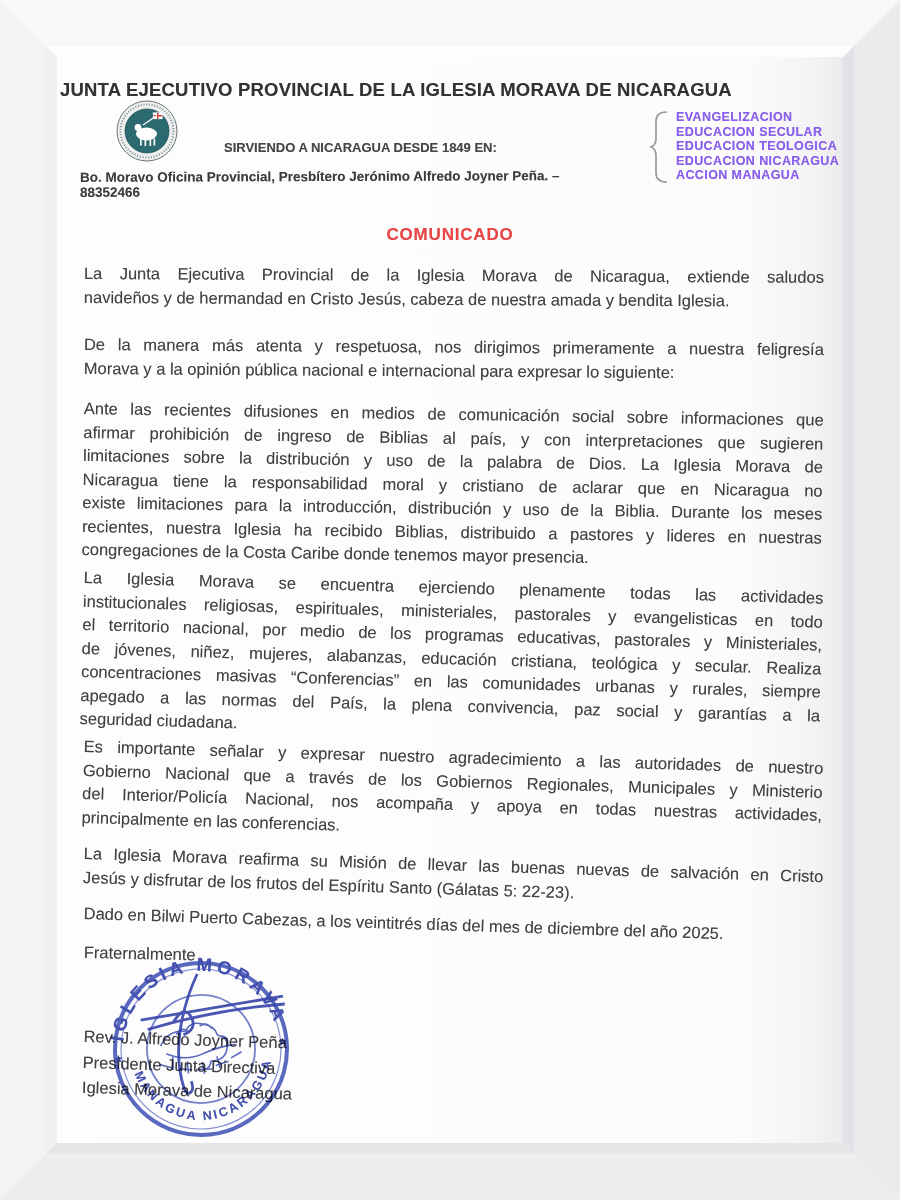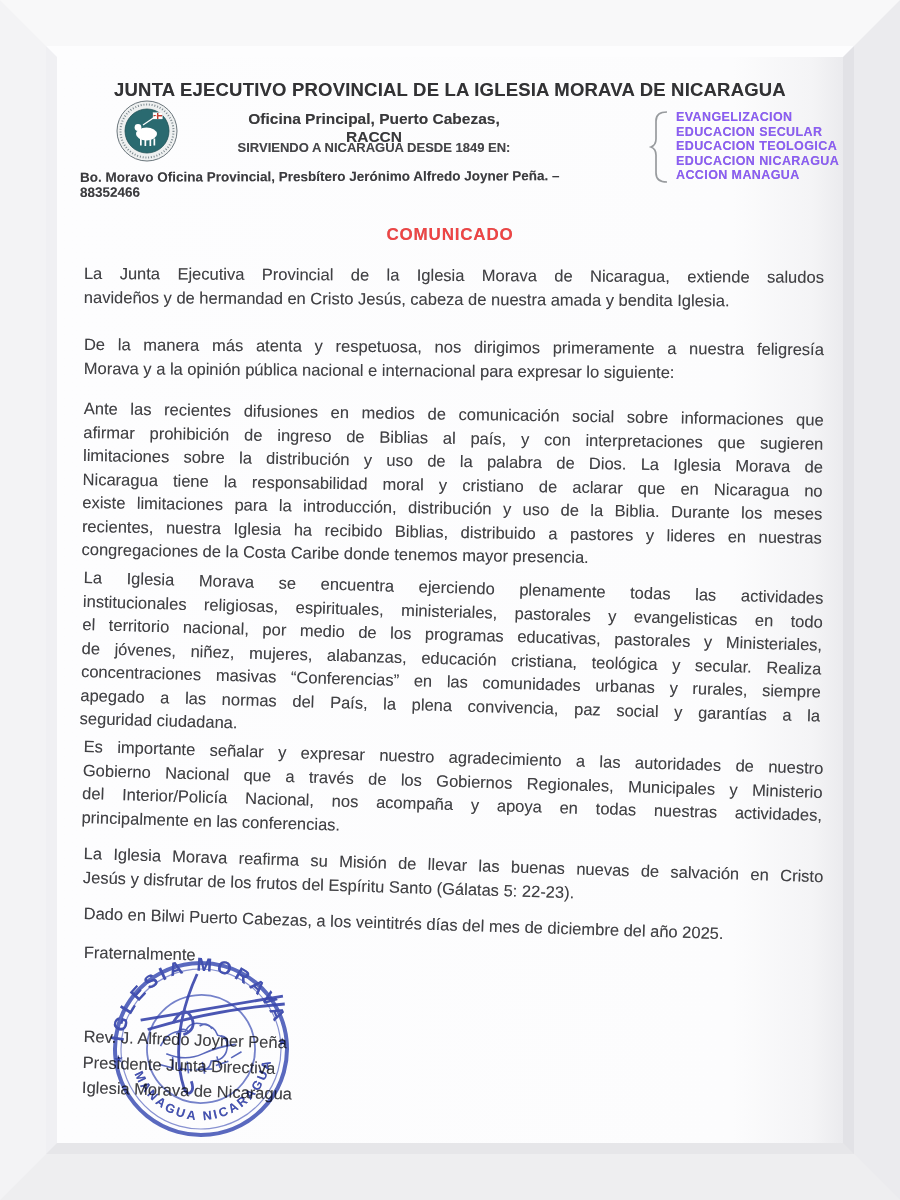--- a/index.html
+++ b/index.html
@@ -10,26 +10,26 @@
   .frame-border{position:absolute;inset:0;border:46px solid;
     border-color:#f8f8f9 #ebebee #eeeef0 #f3f3f5;pointer-events:none;}
   .frame-face{position:absolute;inset:46px;border:11px solid;
     border-color:#fdfdfe #e2e2e6 #e6e6e9 #f0f0f3;pointer-events:none;}
   .paper{position:absolute;left:57px;top:57px;right:57px;bottom:57px;
     background:linear-gradient(90deg,#fdfdfe 0%,#fcfcfd 86%,#f4f4f6 96%,#ebebee 100%);
     box-shadow:0 0 0 1px #d2d2d6, 3px 4px 10px rgba(70,70,80,.28);}
   .content{position:absolute;inset:0;color:#3f3f42;}
   .content *{text-shadow:0 0 .4px rgba(40,40,45,.35);}
 
-  .title{position:absolute;top:79px;left:60px;width:780px;text-align:center;
+  .title{position:absolute;top:79px;left:60px;width:780px;text-align:left;
     font-weight:bold;font-size:18.5px;letter-spacing:.2px;color:#323234;}
   .logo{position:absolute;left:116px;top:100px;}
   .office{position:absolute;top:110px;left:224px;width:300px;text-align:center;
     font-weight:bold;font-size:15.5px;color:#39393b;}
-  .serving{position:absolute;top:140px;left:224px;width:300px;text-align:center;
+  .serving{position:absolute;top:140px;left:224px;width:300px;text-align:left;
     font-weight:bold;font-size:13px;color:#454548;}
   .address{position:absolute;top:169px;left:80px;width:520px;font-weight:bold;
     font-size:13.5px;color:#3b3b3e;transform:rotate(-.2deg);}
   .bracket{position:absolute;left:648px;top:109px;}
   .ministries{position:absolute;left:676px;top:110px;font-size:12.5px;font-weight:600;
     color:#8b5cf6;letter-spacing:.4px;line-height:14.6px;}
   .ministries .line{white-space:nowrap;}
   .heading{position:absolute;top:225px;left:60px;width:780px;text-align:center;
     font-weight:bold;font-size:17px;letter-spacing:.8px;color:#ef4444;}
 
@@ -72,21 +72,20 @@
         <line x1="27" y1="25" x2="41" y2="15.5" stroke="#ffffff" stroke-width="1.3"></line>
         <ellipse cx="30.5" cy="34" rx="10.5" ry="6.5" fill="#ffffff"></ellipse>
         <circle cx="22" cy="27.5" r="3.4" fill="#ffffff"></circle>
         <rect x="24" y="38.5" width="1.7" height="7" fill="#ffffff"></rect>
         <rect x="28.5" y="39.5" width="1.7" height="6.5" fill="#ffffff"></rect>
         <rect x="33.5" y="39.5" width="1.7" height="6.5" fill="#ffffff"></rect>
         <rect x="37.5" y="38.5" width="1.7" height="7" fill="#ffffff"></rect>
       </g>
     </svg>
 
-    <div class="office">Oficina Principal, Puerto Cabezas, RACCN</div>
     <div class="serving">SIRVIENDO A NICARAGUA DESDE 1849 EN:</div>
     <div class="address">Bo. Moravo Oficina Provincial, Presbítero Jerónimo Alfredo Joyner Peña. – 88352466</div>
 
     <svg class="bracket" width="22" height="76" viewBox="0 0 22 76">
       <path d="M19,3 Q8,3 8,12 L8,30 Q8,36 3,38 Q8,40 8,46 L8,64 Q8,73 19,73" fill="none" stroke="#989b9e" stroke-width="1.7"></path>
     </svg>
     <div class="ministries">
         <div class="line">EVANGELIZACION</div>
         <div class="line">EDUCACION SECULAR</div>
         <div class="line">EDUCACION TEOLOGICA</div>

